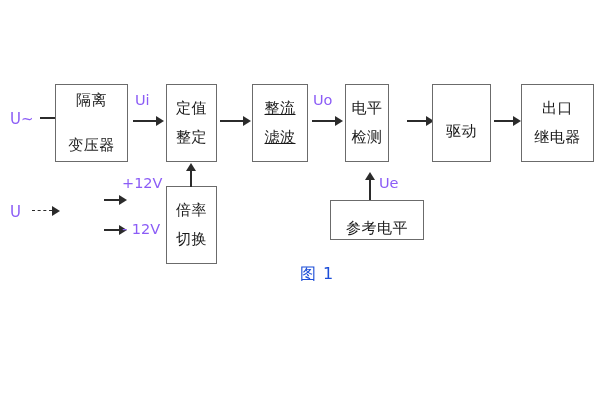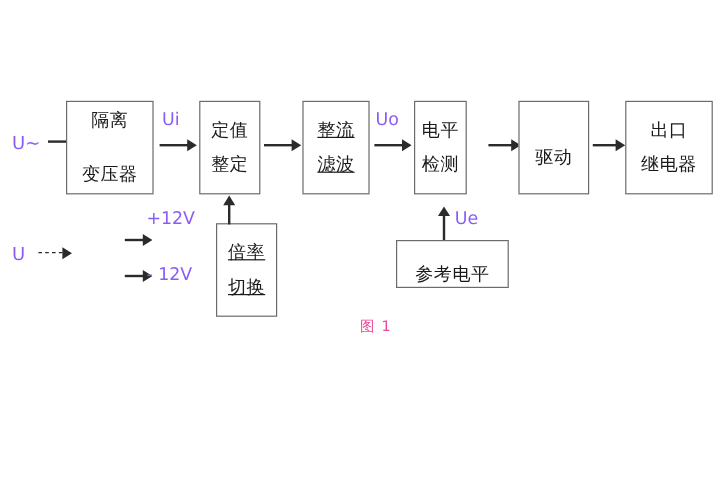--- a/index.html
+++ b/index.html
@@ -45,22 +45,22 @@
     color: #8b5cf6;
     font-size: 15px;
     white-space: nowrap;
     line-height: 1;
   }
   .lbl.sig {
     font-size: 14.5px;
   }
   .caption {
     position: absolute;
-    color: #ec4899;
-    font-size: 12px;
+    color: #1d4ed8;
+    font-size: 16px;
     white-space: nowrap;
     letter-spacing: 1px;
   }
   .arrow-h {
     position: absolute;
     height: 10px;
   }
   .arrow-h .shaft {
     position: absolute;
     left: 0;
@@ -185,21 +185,21 @@
     <div class="head" style="left:15px;"></div>
   </div>
   <div class="lbl sig" style="left:122px; top:176px;text-align:right;">+12V</div>
 
   <div class="arrow-h" style="left:104px; top:225px; width:24px;">
     <div class="shaft" style="width:16px;"></div>
     <div class="head" style="left:15px;"></div>
   </div>
   <div class="lbl sig" style="left:122px; top:222px;">- 12V</div>
 
-  <div class="box" style="left:180px; top:186px; width:51px; height:78px;text-decoration:underline;">
+  <div class="box" style="left:166px; top:186px; width:51px; height:78px;">
     <span class="ln">倍率</span>
     <span class="ln">切换</span>
   </div>
 
   <div class="arrow-v" style="left:186px; top:163px; height:24px;">
     <div class="shaft" style="top:6px; height:18px;"></div>
     <div class="head" style="top:0;"></div>
   </div>
 
   <div class="box single" style="left:330px; top:200px; width:94px; height:40px;">

